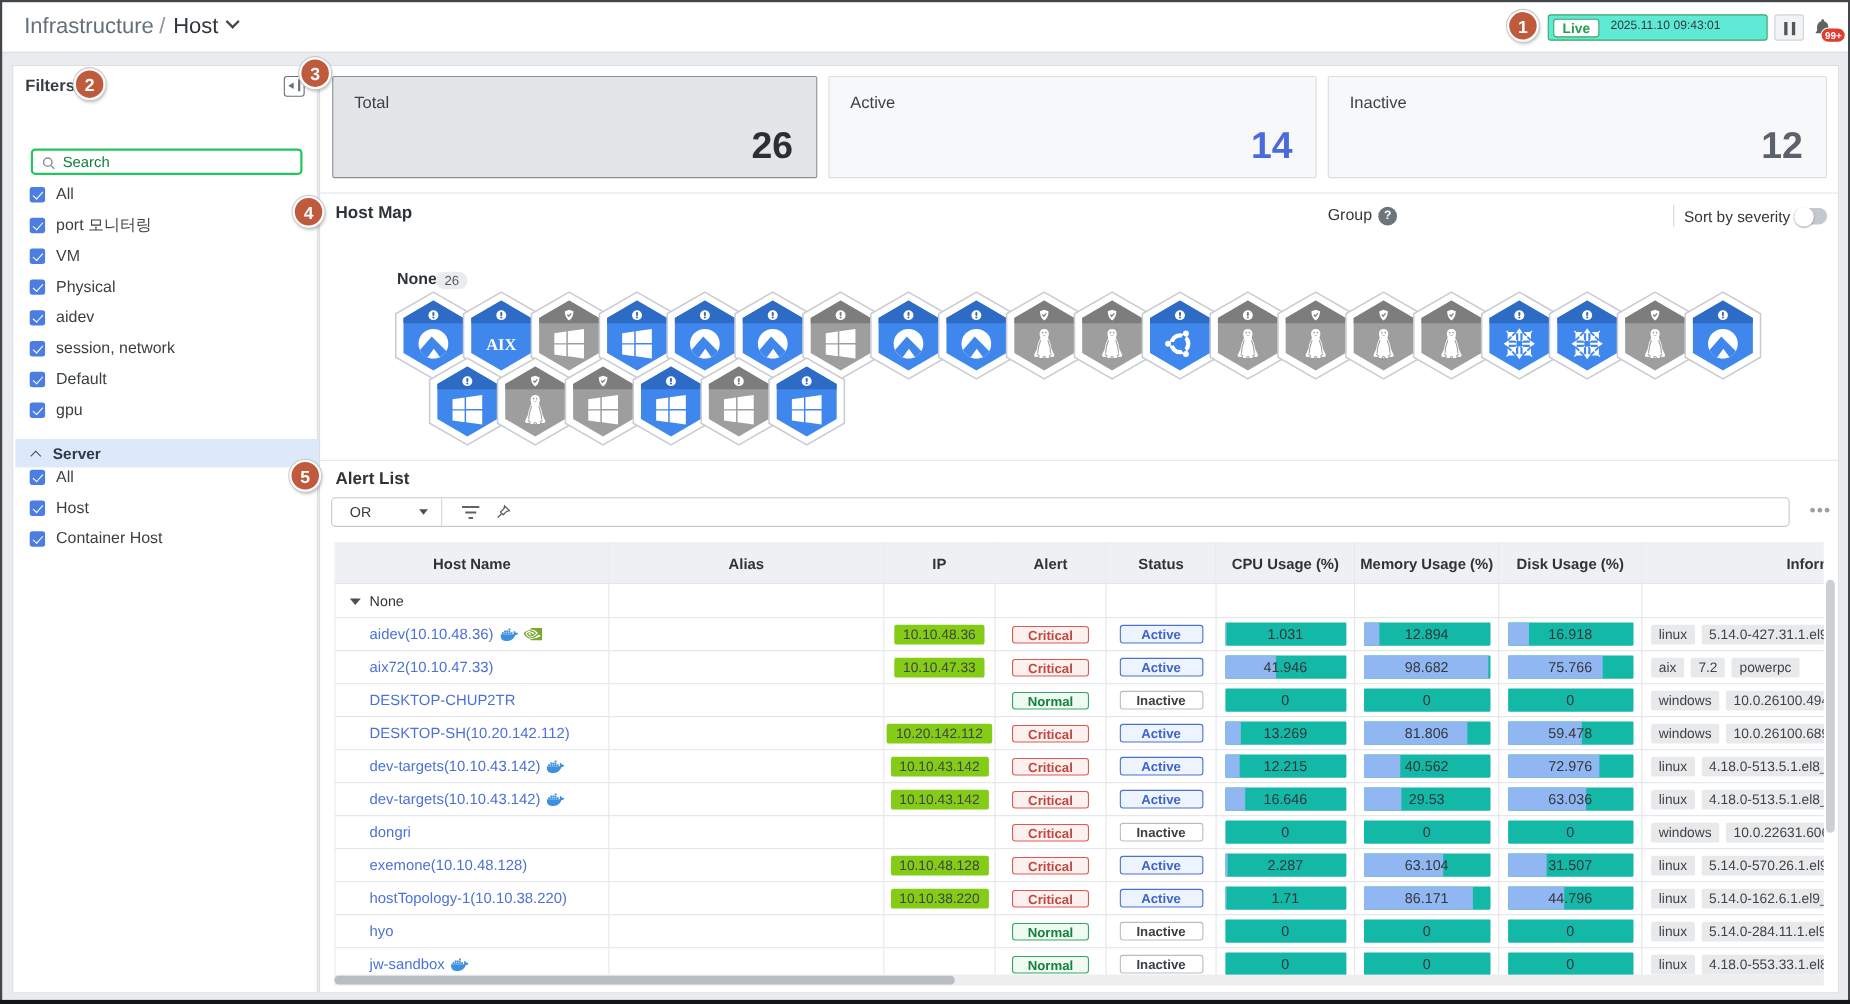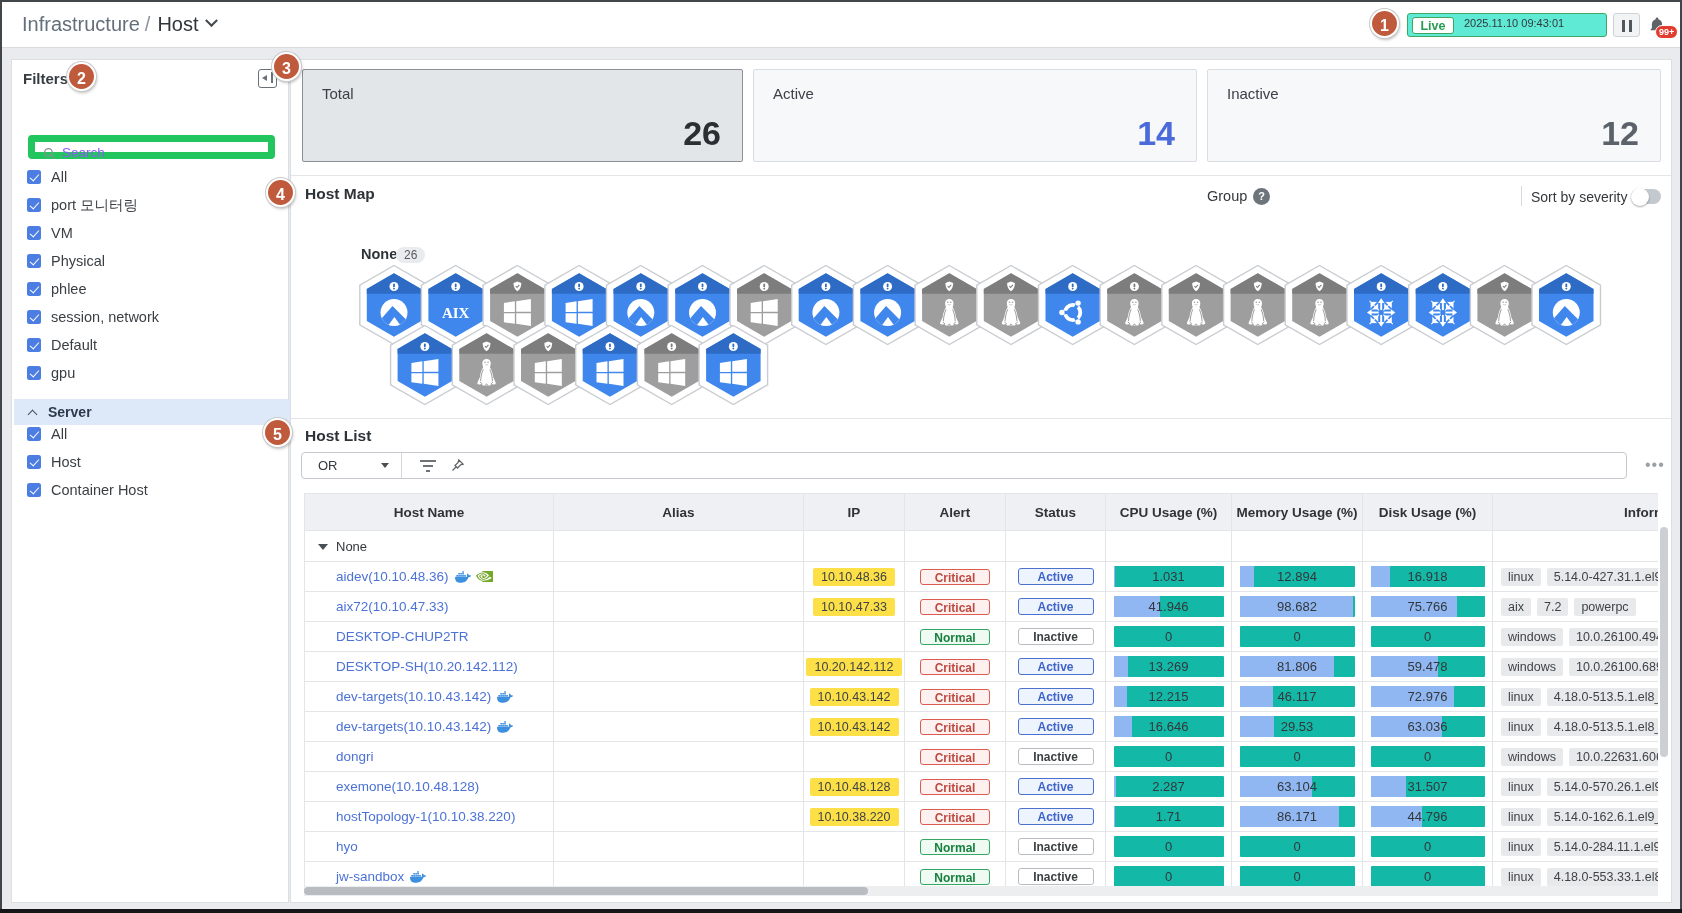--- a/index.html
+++ b/index.html
@@ -15,21 +15,21 @@
 #pausebtn i{position:absolute;top:6px;width:3px;height:12px;background:#50565c}
 #bell{position:absolute;left:1648px;top:16px}
 #bellbadge{position:absolute;left:1655px;top:25px;background:#e23b30;color:#fff;font-size:9px;font-weight:bold;padding:1px 3px;border-radius:7px;border:1.5px solid #fff}
 #sidebar{position:absolute;left:11px;top:59px;width:278px;height:844px;background:#fff;border:1px solid #dcdfe2}
 .sbtitle{position:absolute;left:11px;top:10px;font-size:15px;font-weight:bold;color:#363c42}
 #collapseicon{position:absolute;left:246px;top:9px;width:19px;height:19px;border:1.6px solid #697077;border-radius:3px}
 #collapseicon .vb{position:absolute;right:3px;top:2px;width:1.8px;height:11px;background:#697077}
 #collapseicon .ar{position:absolute;left:3px;top:4.5px;width:0;height:0;border-top:3.6px solid transparent;border-bottom:3.6px solid transparent;border-right:5px solid #697077}
 .sechdr{position:absolute;left:2px;width:276px;height:26px;background:#dde9f8;font-size:14px;font-weight:bold;color:#2c3a4e;line-height:26px}
 .sechdr .cup{display:inline-block;width:7px;height:7px;border-left:1.8px solid #47505c;border-top:1.8px solid #47505c;transform:rotate(45deg);margin:0 12px 0 15px;vertical-align:-1px}
-#searchbox{position:absolute;left:16px;top:75px;width:247px;height:24px;border:7px solid #22c55e;border-radius:4px;color:#8b5cf6;font-size:13.5px;line-height:22px}
+#searchbox{position:absolute;left:16px;top:75px;width:247px;height:24px;border:2px solid #22c55e;border-radius:4px;color:#15803d;font-size:13.5px;line-height:22px}
 #searchbox svg{vertical-align:-3px;margin:0 6px 0 8px}
 .cbrow{position:absolute;left:15px;height:16px;font-size:14.5px;color:#3a3f44;line-height:16px}
 .cb{position:absolute;left:0;top:1px;width:14px;height:14px;background:#4b7de2;border-radius:2.5px}
 .cb:after{content:"";position:absolute;left:4.5px;top:1.5px;width:4px;height:8px;border-right:1.8px solid #fff;border-bottom:1.8px solid #fff;transform:rotate(42deg)}
 .cbl{margin-left:24px}
 #main{position:absolute;left:290px;top:59px;width:1382px;height:844px;background:#fff;border:1px solid #dcdfe2}
 .card{position:absolute;top:9px;height:93px;border-radius:2px}
 .card .clb{position:absolute;left:19px;top:15px;font-size:15px;color:#3c4148}
 .card .cvl{position:absolute;right:21px;bottom:8px;font-size:34px;font-weight:bold}
 #divider1{position:absolute;left:0;top:115px;width:1380px;height:1px;background:#e3e5e8}
@@ -62,21 +62,21 @@
 .gname{font-size:13px;color:#33373b}
 .hn2{padding-left:31px}
 .lnk{color:#4c72d6;font-size:13.5px}
 .dk{margin-left:6px;vertical-align:-4px}.nv{margin-left:5px;vertical-align:-4px}
 .c{text-align:center}
 .pl{display:inline-block;width:70px;height:16px;border-radius:3px;font-size:12px;font-weight:bold;line-height:16px}
 .crit{background:#fdf1f0;border:1px solid #dc5a52;color:#bf4840}
 .norm{background:#eefaf2;border:1px solid #34a862;color:#15803d}
 .act{background:#eef4fd;border:1px solid #4a71cf;color:#3f63c8;width:76px;height:17px;line-height:17px}
 .inact{background:#fff;border:1px solid #b9bdc2;color:#3c4043;width:76px;height:17px;line-height:17px}
-.ippl{display:inline-block;background:#fde047;border-radius:2px;font-size:12.5px;color:#3f4347;padding:2px 8px}
+.ippl{display:inline-block;background:#84cc16;border-radius:2px;font-size:12.5px;color:#3f4347;padding:2px 8px}
 .bar{position:relative;display:inline-block;height:21px;background:#14b8a6;border-radius:1px;vertical-align:middle}
 .bf{position:absolute;left:0;top:0;height:21px;background:#90b7f1}
 .bv{position:absolute;left:0;right:0;top:3px;text-align:center;font-size:13px;color:#33373b}
 .info{padding-left:8px}
 .ifp{display:inline-block;background:#e7e9eb;border-radius:2px;font-size:12.5px;color:#3f4347;padding:2px 7px;margin-right:6px}
 #hscroll{position:absolute;left:13px;top:826px;width:1354px;height:10px;background:#eceef0}
 #hthumb{position:absolute;left:0;top:1px;width:564px;height:8px;background:#b9bdc2;border-radius:4px}
 #vthumb{position:absolute;left:1369px;top:467px;width:8px;height:230px;background:#ccd0d4;border-radius:4px}
 .ann{position:absolute;width:29px;height:29px;background:#c05a3c;border:2.5px solid #fff;border-radius:50%;box-shadow:0 0 0 1px #c9c9c9,1px 2px 3px rgba(0,0,0,.25);color:#fff;font-size:16px;font-weight:bold;text-align:center;line-height:29px;z-index:50}
 </style></head>
@@ -104,21 +104,21 @@
         <span class="ar"></span>
       </div>
     <div id="searchbox"><svg width="13" height="13" viewBox="0 0 24 24">
           <circle cx="10" cy="10" r="7" fill="none" stroke="#8a9097" stroke-width="2.4"></circle>
           <line x1="15.5" y1="15.5" x2="21" y2="21" stroke="#8a9097" stroke-width="2.4"></line>
         </svg>Search</div>
     <div class="cbrow" style="top:109px"><span class="cb"></span><span class="cbl">All</span></div>
       <div class="cbrow" style="top:137px"><span class="cb"></span><span class="cbl">port 모니터링</span></div>
       <div class="cbrow" style="top:165px"><span class="cb"></span><span class="cbl">VM</span></div>
       <div class="cbrow" style="top:193px"><span class="cb"></span><span class="cbl">Physical</span></div>
-      <div class="cbrow" style="top:221px"><span class="cb"></span><span class="cbl">phlee</span></div>
+      <div class="cbrow" style="top:221px"><span class="cb"></span><span class="cbl">aidev</span></div>
       <div class="cbrow" style="top:249px"><span class="cb"></span><span class="cbl">session, network</span></div>
       <div class="cbrow" style="top:277px"><span class="cb"></span><span class="cbl">Default</span></div>
       <div class="cbrow" style="top:305px"><span class="cb"></span><span class="cbl">gpu</span></div>
       <div class="cbrow" style="top:366px"><span class="cb"></span><span class="cbl">All</span></div>
       <div class="cbrow" style="top:394px"><span class="cb"></span><span class="cbl">Host</span></div>
       <div class="cbrow" style="top:422px"><span class="cb"></span><span class="cbl">Container Host</span></div>
     <div class="sechdr" style="top:339px"><span class="cup"></span>Server</div>
   </div>
   <div id="main">
     <div class="card" style="left:11px;width:441px;background:#e3e6e9;border:1px solid #8a9096">
@@ -136,21 +136,21 @@
     <div id="divider1"></div>
     <div class="stitle" style="top:125px">Host Map</div>
     <div id="grouplbl">Group</div>
       <div id="qmark">?</div>
     <div id="vsep"></div>
       <div id="sortlbl">Sort by severity</div>
       <div id="toggle"></div>
     <div id="nonelbl">None</div>
       <div id="nonecnt">26</div>
     <div id="divider2"></div>
-    <div class="stitle" style="top:367px">Host List</div>
+    <div class="stitle" style="top:367px">Alert List</div>
     <div id="filterbar">
       <div id="fbsel"><span>OR</span><span class="dcar"></span></div>
       <svg style="position:absolute;left:118px;top:6px" width="16" height="14" viewBox="0 0 16 14">
           <g stroke="#5f6368" stroke-width="1.8">
             <line x1="0" y1="2" x2="16" y2="2"></line>
             <line x1="3" y1="7" x2="13" y2="7"></line>
             <line x1="6" y1="12" x2="10" y2="12"></line>
           </g>
         </svg>
       <svg style="position:absolute;left:148px;top:5px" width="15" height="15" viewBox="0 0 24 24">
@@ -244,21 +244,21 @@
             </tr>
             <tr>
               <td class="hn2"><span class="lnk">dev-targets(10.10.43.142)</span><svg class="dk" width="16" height="16" viewBox="0 0 24 24">
                   <path fill="#3d8fe0" d="M13.983 11.078h2.119a.186.186 0 00.186-.185V9.006a.186.186 0 00-.186-.186h-2.119a.185.185 0 00-.185.185v1.888c0 .102.083.185.185.185m-2.954-5.43h2.118a.186.186 0 00.186-.186V3.574a.186.186 0 00-.186-.185h-2.118a.185.185 0 00-.185.185v1.888c0 .102.082.185.185.185m0 2.716h2.118a.187.187 0 00.186-.186V6.29a.186.186 0 00-.186-.185h-2.118a.185.185 0 00-.185.185v1.887c0 .102.082.185.185.186m-2.93 0h2.12a.186.186 0 00.184-.186V6.29a.185.185 0 00-.185-.185H8.1a.185.185 0 00-.185.185v1.887c0 .102.083.185.185.186m-2.964 0h2.119a.186.186 0 00.185-.186V6.29a.185.185 0 00-.185-.185H5.136a.186.186 0 00-.186.185v1.887c0 .102.084.185.186.186m5.893 2.715h2.118a.186.186 0 00.186-.185V9.006a.186.186 0 00-.186-.186h-2.118a.185.185 0 00-.185.185v1.888c0 .102.082.185.185.185m-2.93 0h2.12a.185.185 0 00.184-.185V9.006a.185.185 0 00-.184-.186h-2.12a.185.185 0 00-.184.185v1.888c0 .102.083.185.185.185m-2.964 0h2.119a.185.185 0 00.185-.185V9.006a.185.185 0 00-.184-.186h-2.12a.186.186 0 00-.186.186v1.887c0 .102.084.185.186.185m-2.92 0h2.12a.185.185 0 00.184-.185V9.006a.185.185 0 00-.184-.186h-2.12a.185.185 0 00-.184.185v1.888c0 .102.082.185.184.185M23.763 9.89c-.065-.051-.672-.51-1.954-.51-.338.001-.676.03-1.01.087-.248-1.7-1.653-2.53-1.716-2.566l-.344-.199-.226.327c-.284.438-.49.922-.612 1.43-.23.97-.09 1.882.403 2.661-.595.332-1.55.413-1.744.42H.751a.751.751 0 00-.75.748 11.376 11.376 0 00.692 4.062c.545 1.428 1.355 2.48 2.41 3.124 1.18.723 3.1 1.137 5.275 1.137.983.003 1.963-.086 2.93-.266a12.248 12.248 0 003.823-1.389c.98-.567 1.86-1.288 2.61-2.136 1.252-1.418 1.998-2.997 2.553-4.4h.221c1.372 0 2.215-.549 2.68-1.009.309-.293.55-.65.707-1.046l.098-.288Z"></path>
                 </svg></td>
               <td></td>
               <td class="c"><span class="ippl">10.10.43.142</span></td>
               <td class="c"><span class="pl crit">Critical</span></td>
               <td class="c"><span class="pl act">Active</span></td>
               <td class="c"><div class="bar" style="width:110px"><div class="bf" style="width:13.4px"></div><span class="bv">12.215</span></div></td>
-              <td class="c"><div class="bar" style="width:115px"><div class="bf" style="width:33.9px"></div><span class="bv">46.117</span></div></td>
+              <td class="c"><div class="bar" style="width:115px"><div class="bf" style="width:33.9px"></div><span class="bv">40.562</span></div></td>
               <td class="c"><div class="bar" style="width:114px"><div class="bf" style="width:83.2px"></div><span class="bv">72.976</span></div></td>
               <td class="info"><span class="ifp">linux</span><span class="ifp">4.18.0-513.5.1.el8_9.x</span></td>
             </tr>
             <tr>
               <td class="hn2"><span class="lnk">dev-targets(10.10.43.142)</span><svg class="dk" width="16" height="16" viewBox="0 0 24 24">
                   <path fill="#3d8fe0" d="M13.983 11.078h2.119a.186.186 0 00.186-.185V9.006a.186.186 0 00-.186-.186h-2.119a.185.185 0 00-.185.185v1.888c0 .102.083.185.185.185m-2.954-5.43h2.118a.186.186 0 00.186-.186V3.574a.186.186 0 00-.186-.185h-2.118a.185.185 0 00-.185.185v1.888c0 .102.082.185.185.185m0 2.716h2.118a.187.187 0 00.186-.186V6.29a.186.186 0 00-.186-.185h-2.118a.185.185 0 00-.185.185v1.887c0 .102.082.185.185.186m-2.93 0h2.12a.186.186 0 00.184-.186V6.29a.185.185 0 00-.185-.185H8.1a.185.185 0 00-.185.185v1.887c0 .102.083.185.185.186m-2.964 0h2.119a.186.186 0 00.185-.186V6.29a.185.185 0 00-.185-.185H5.136a.186.186 0 00-.186.185v1.887c0 .102.084.185.186.186m5.893 2.715h2.118a.186.186 0 00.186-.185V9.006a.186.186 0 00-.186-.186h-2.118a.185.185 0 00-.185.185v1.888c0 .102.082.185.185.185m-2.93 0h2.12a.185.185 0 00.184-.185V9.006a.185.185 0 00-.184-.186h-2.12a.185.185 0 00-.184.185v1.888c0 .102.083.185.185.185m-2.964 0h2.119a.185.185 0 00.185-.185V9.006a.185.185 0 00-.184-.186h-2.12a.186.186 0 00-.186.186v1.887c0 .102.084.185.186.185m-2.92 0h2.12a.185.185 0 00.184-.185V9.006a.185.185 0 00-.184-.186h-2.12a.185.185 0 00-.184.185v1.888c0 .102.082.185.184.185M23.763 9.89c-.065-.051-.672-.51-1.954-.51-.338.001-.676.03-1.01.087-.248-1.7-1.653-2.53-1.716-2.566l-.344-.199-.226.327c-.284.438-.49.922-.612 1.43-.23.97-.09 1.882.403 2.661-.595.332-1.55.413-1.744.42H.751a.751.751 0 00-.75.748 11.376 11.376 0 00.692 4.062c.545 1.428 1.355 2.48 2.41 3.124 1.18.723 3.1 1.137 5.275 1.137.983.003 1.963-.086 2.93-.266a12.248 12.248 0 003.823-1.389c.98-.567 1.86-1.288 2.61-2.136 1.252-1.418 1.998-2.997 2.553-4.4h.221c1.372 0 2.215-.549 2.68-1.009.309-.293.55-.65.707-1.046l.098-.288Z"></path>
                 </svg></td>
               <td></td>
               <td class="c"><span class="ippl">10.10.43.142</span></td>
               <td class="c"><span class="pl crit">Critical</span></td>

